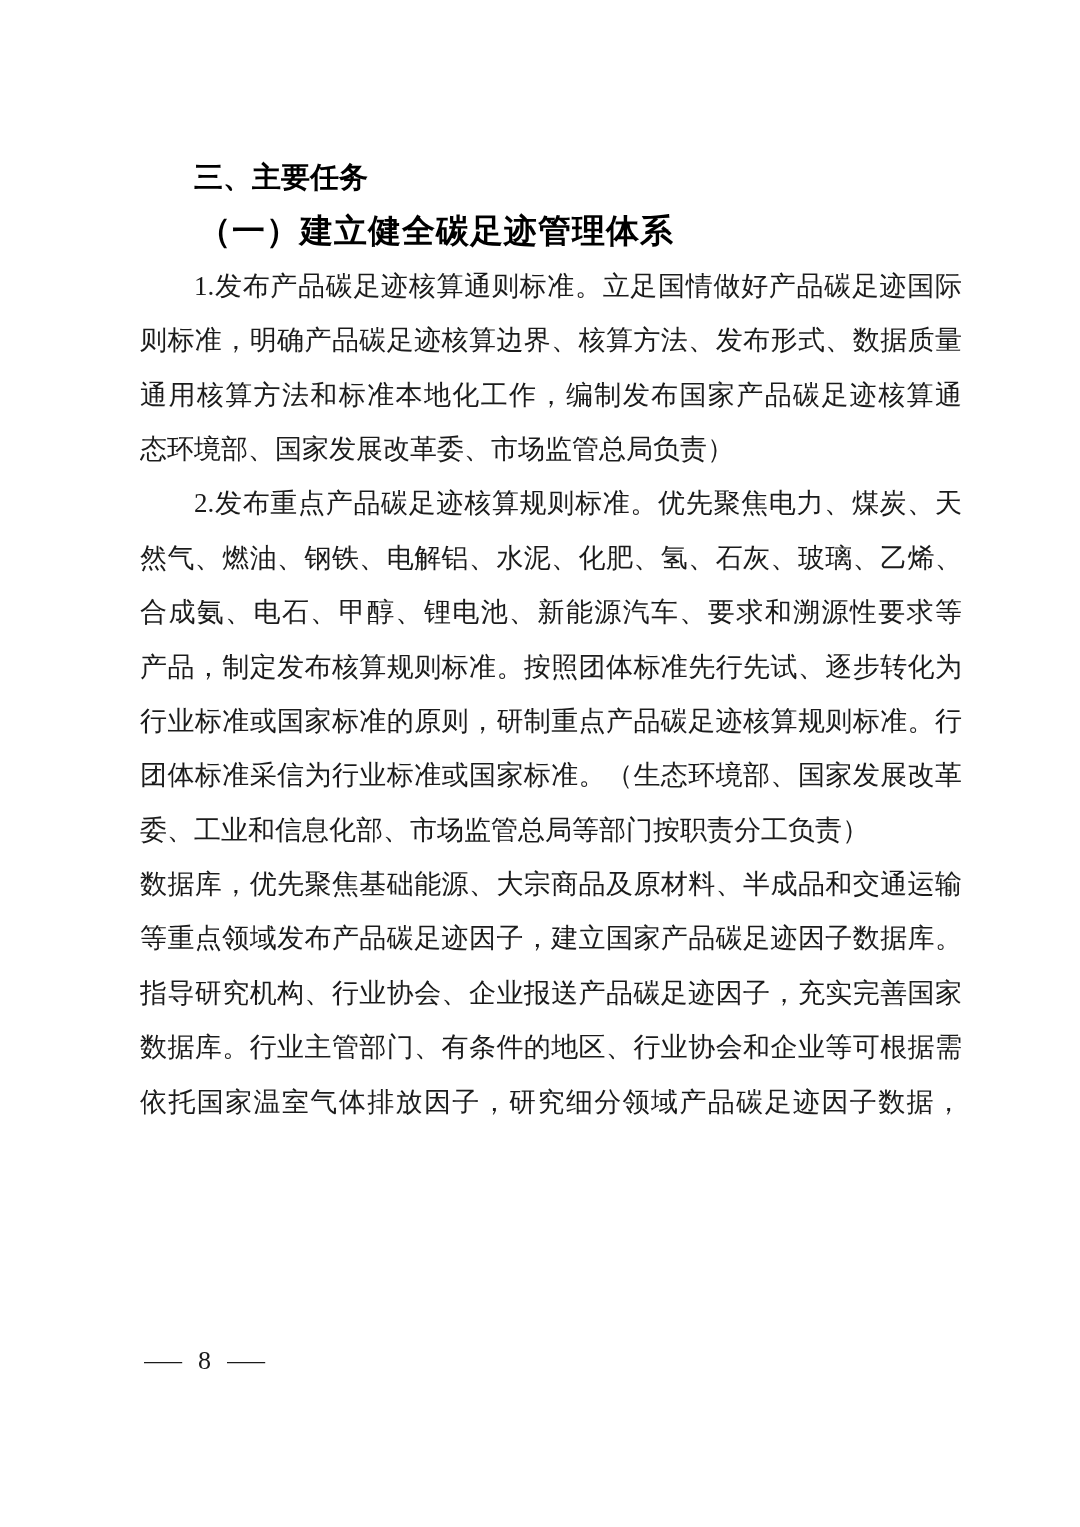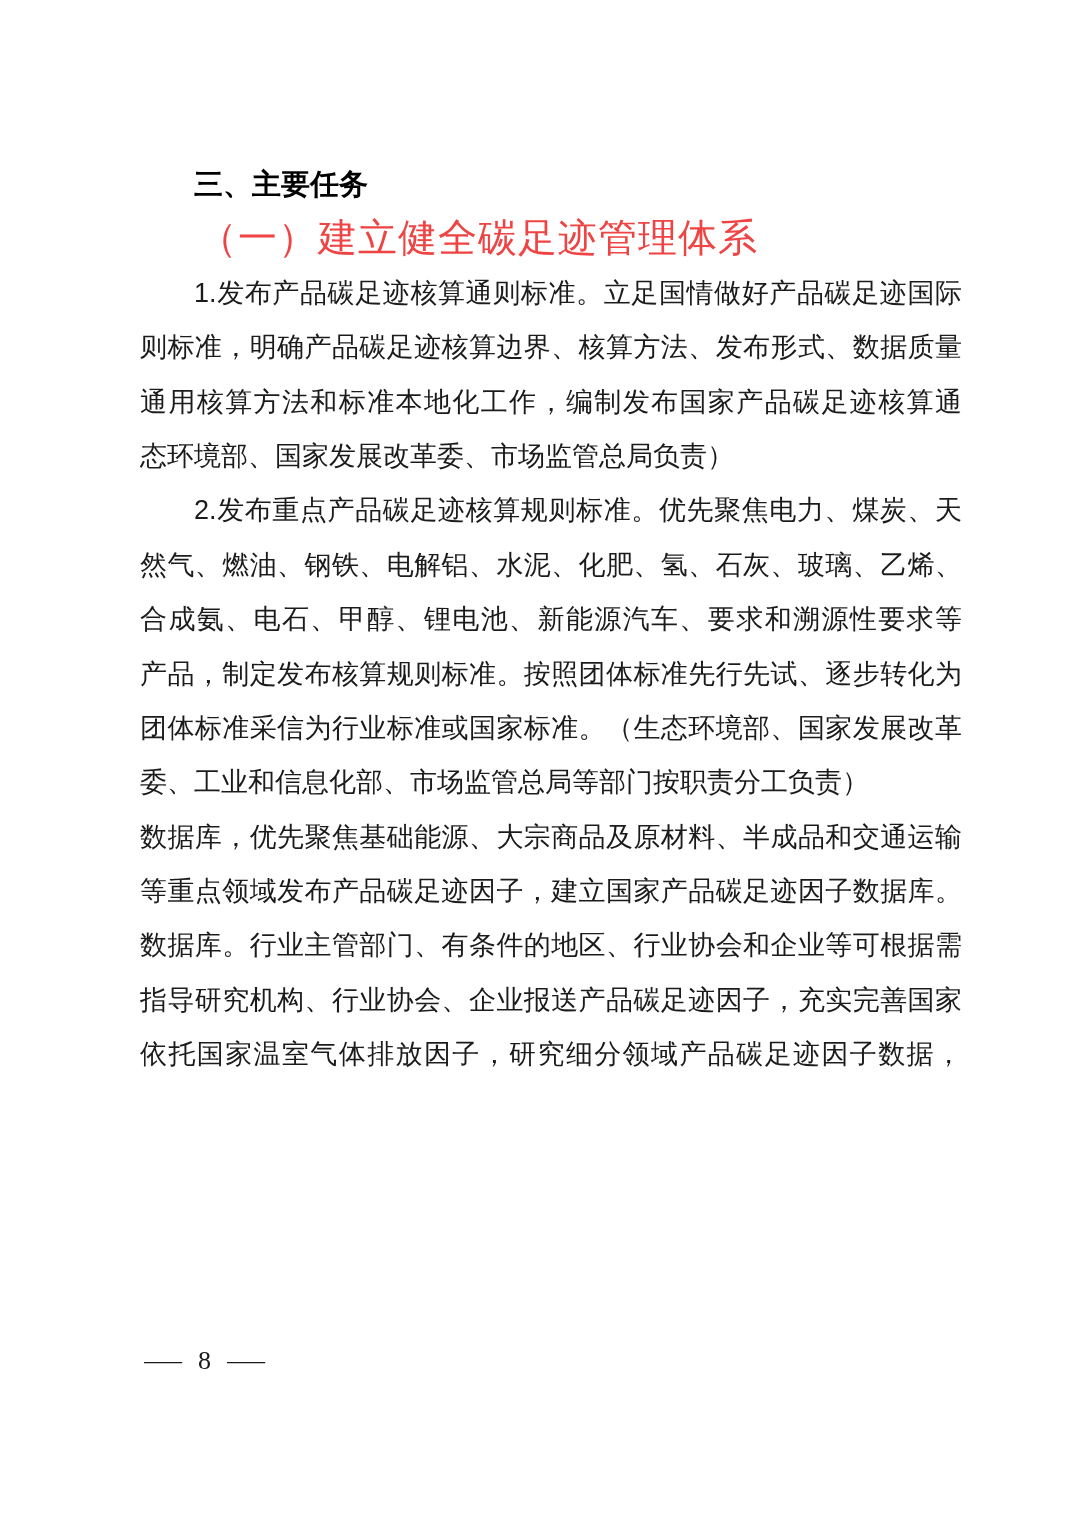--- a/index.html
+++ b/index.html
@@ -10,53 +10,53 @@
     width: 1080px;
     height: 1527px;
     background: #ffffff;
     position: relative;
     overflow: hidden;
     font-family: "Liberation Serif", serif;
   }
   .page {
     position: absolute;
     left: 140px;
-    top: 157px;
+    top: 150px;
     width: 822px;
   }
   .line {
     height: 54.4px;
     line-height: 54.4px;
     font-size: 27px;
     color: #1b1b1b;
     text-align: justify;
     text-align-last: justify;
     overflow: hidden;
     white-space: nowrap;
-    font-family: Liberation Sans, sans-serif;
+    font-family: Liberation Serif, serif;
   }
   .line.first {
     text-indent: 54px;
   }
   .line.last {
     text-align-last: left;
   }
   .heading-1 {
     font-family: "Liberation Sans", sans-serif;
     font-weight: bold;
     font-size: 29px;
     color: #000000;
     text-indent: 54px;
     text-align-last: left;
   }
   .heading-2 {
     font-family: "Liberation Serif", serif;
-    font-weight: normal;
-    font-size: 39px;
-    color: #ef4444;
+    font-weight: bold;
+    font-size: 33px;
+    color: #000000;
     text-indent: 58px;
     text-align-last: left;
     letter-spacing: 1px;
   }
   .footer {
     position: absolute;
     left: 140px;
     top: 1344px;
     height: 34px;
     line-height: 34px;
@@ -91,29 +91,30 @@
     <div class="line">则标准，明确产品碳足迹核算边界、核算方法、发布形式、数据质量</div>
     <div class="line">通用核算方法和标准本地化工作，编制发布国家产品碳足迹核算通</div>
     <div class="line last">态环境部、国家发展改革委、市场监管总局负责）</div>
   </div>
 
   <div>
     <div class="line first">2.发布重点产品碳足迹核算规则标准。优先聚焦电力、煤炭、天</div>
     <div class="line">然气、燃油、钢铁、电解铝、水泥、化肥、氢、石灰、玻璃、乙烯、</div>
     <div class="line">合成氨、电石、甲醇、锂电池、新能源汽车、要求和溯源性要求等</div>
     <div class="line">产品，制定发布核算规则标准。按照团体标准先行先试、逐步转化为</div>
+    <div class="line">行业标准或国家标准的原则，研制重点产品碳足迹核算规则标准。行</div>
     <div class="line">团体标准采信为行业标准或国家标准。（生态环境部、国家发展改革</div>
     <div class="line last">委、工业和信息化部、市场监管总局等部门按职责分工负责）</div>
   </div>
 
   <div>
     <div class="line">数据库，优先聚焦基础能源、大宗商品及原材料、半成品和交通运输</div>
     <div class="line">等重点领域发布产品碳足迹因子，建立国家产品碳足迹因子数据库。</div>
+    <div class="line">指导研究机构、行业协会、企业报送产品碳足迹因子，充实完善国家</div>
     <div class="line">数据库。行业主管部门、有条件的地区、行业协会和企业等可根据需</div>
-    <div class="line">指导研究机构、行业协会、企业报送产品碳足迹因子，充实完善国家</div>
     <div class="line">依托国家温室气体排放因子，研究细分领域产品碳足迹因子数据，</div>
   </div>
 
 </div>
 
 <div class="footer">
   <span class="dash">—</span>
   <span class="pagenum">8</span>
   <span class="dash">—</span>
 </div>

